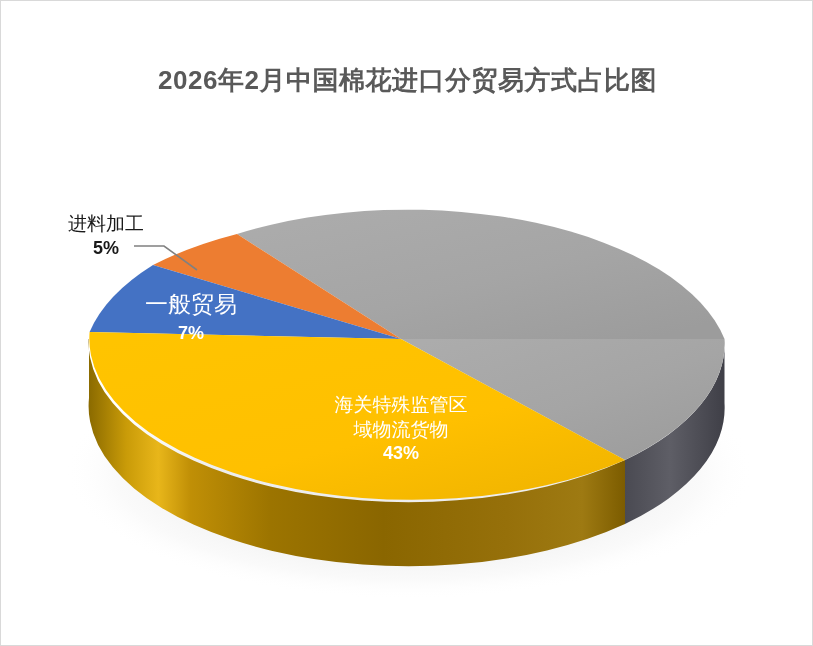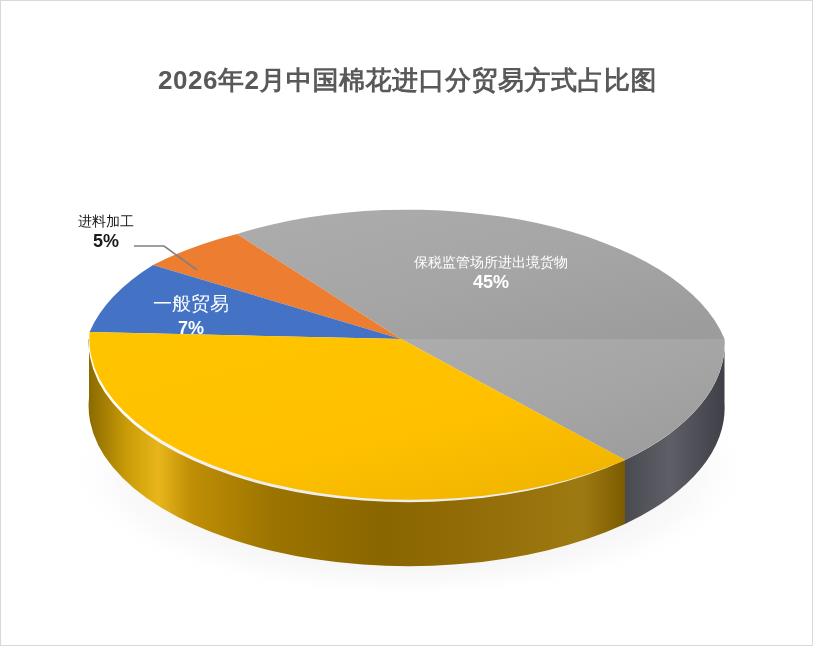--- a/index.html
+++ b/index.html
@@ -40,42 +40,42 @@
   }
   .pie-label {
     position: absolute;
     text-align: center;
     line-height: 1.30;
     white-space: nowrap;
     pointer-events: none;
   }
   .pie-label .lbl-name {
     display: block;
-    font-size: 14px;
+    font-size: 19px;
     font-weight: normal;
   }
   .pie-label .lbl-pct {
     display: block;
     font-size: 18px;
     font-weight: bold;
   }
   .inside-label .lbl-name,
   .inside-label .lbl-pct {
     color: #ffffff;
   }
   .outside-label .lbl-name,
   .outside-label .lbl-pct {
     color: #1a1a1a;
   }
   
   #label-bonded   { left: 340px; top: 252px; width: 300px; }
   #label-customs  { left: 250px; top: 392px; width: 300px; }
   #label-general  { left:  95px; top: 291px; width: 190px; }
   #label-process  { left:  20px; top: 211px; width: 170px; }
-  #label-general .lbl-name { font-size: 19px; }
+  #label-general .lbl-name { font-size: 23px; font-family: Liberation Mono, monospace; }
   #label-customs .lbl-name { font-size: 19px; }
 </style>
 </head>
 <body>
 
 <div id="chart-frame">
 
   <div id="chart-title">2026年2月中国棉花进口分贸易方式占比图</div>
 
   <svg id="pie-svg" width="813" height="646" viewBox="0 0 813 646">
@@ -155,25 +155,26 @@
 
     <path d="M 400 338 L 236 233 A 323 161 0 0 0 152 264 Z" fill="#ED7D31"></path>
 
     <path d="M 400 338 L 152 264 A 323 161 0 0 0 88.6 331 Z" fill="#4472C4"></path>
 
     <path d="M 400 338 L 88.6 331 A 323 161 0 0 0 624 459 Z" fill="url(#gradYellowTop)"></path>
 
     <polyline points="133,245 163,245 196,269" fill="none" stroke="#808080" stroke-width="1.6"></polyline>
   </svg>
 
-  <div class="pie-label inside-label" id="label-bonded">
-    <span class="lbl-name">保税监管场所进出境货物</span>
-    <span class="lbl-pct">45%</span>
+
+  <div class="pie-label inside-label" id="label-customs">
+    <span class="lbl-name">海关特殊监管区</span>
+    <span class="lbl-name">域物流货物</span>
+    <span class="lbl-pct">43%</span>
   </div>
-
 
   <div class="pie-label inside-label" id="label-general">
     <span class="lbl-name">一般贸易</span>
     <span class="lbl-pct">7%</span>
   </div>
 
   <div class="pie-label outside-label" id="label-process">
     <span class="lbl-name">进料加工</span>
     <span class="lbl-pct">5%</span>
   </div>

